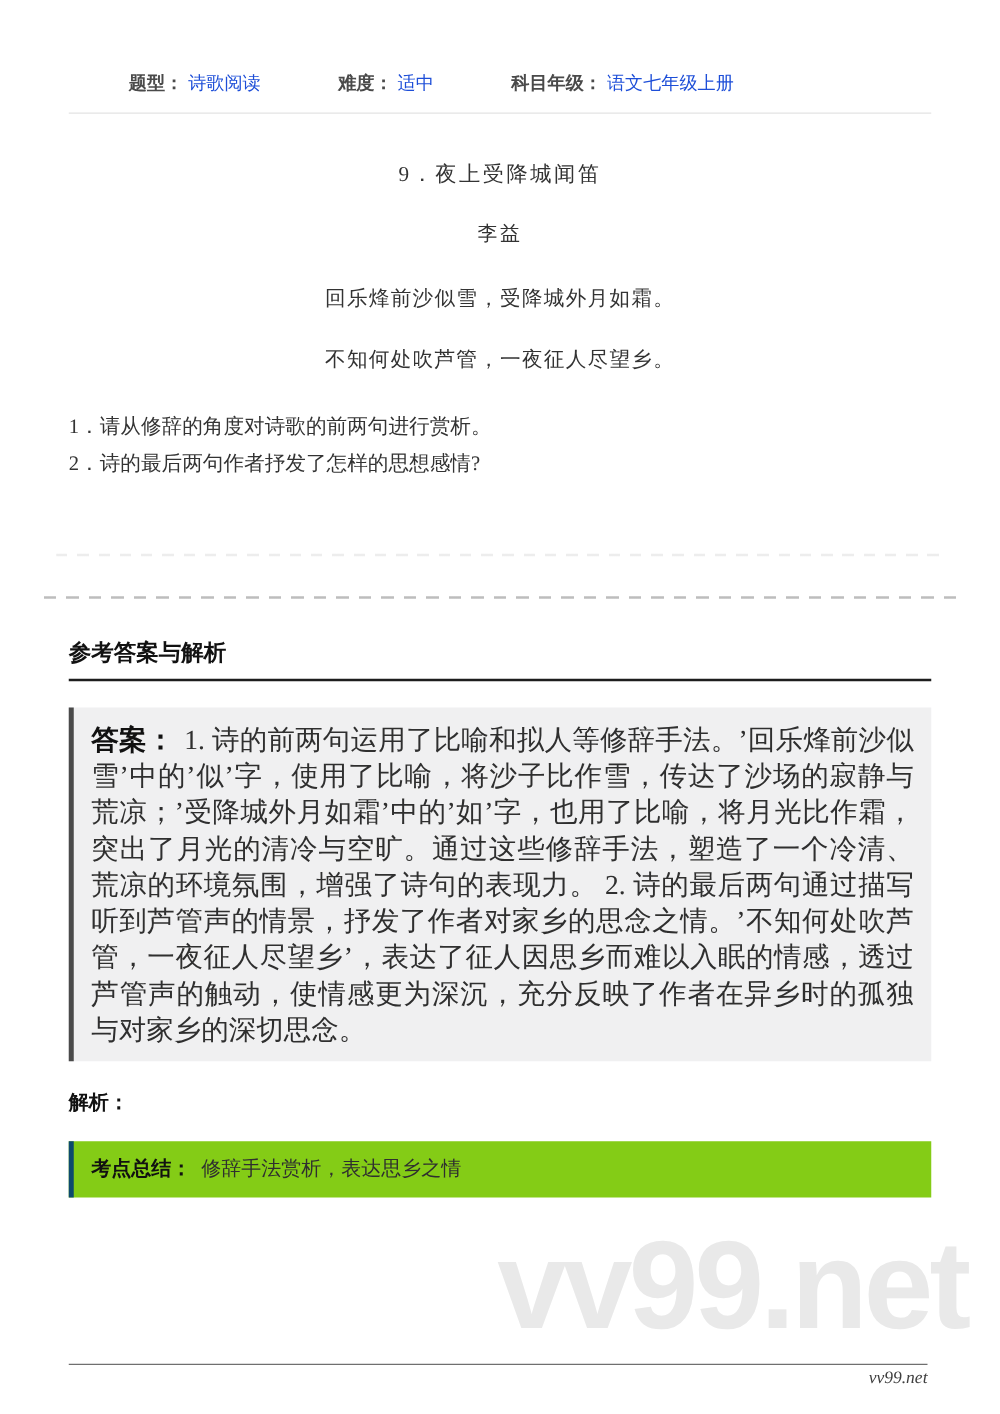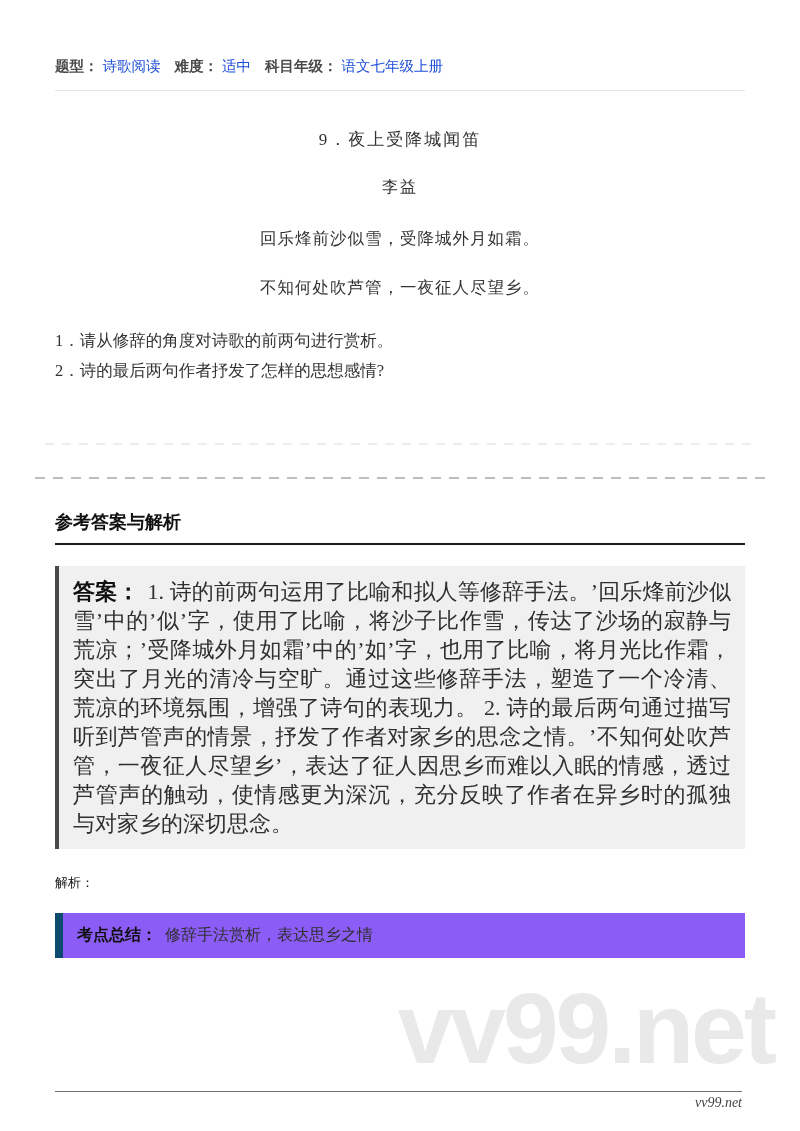--- a/index.html
+++ b/index.html
@@ -8,21 +8,21 @@
     width: 800px; height: 1131px;
     background: #ffffff;
     position: relative;
     overflow: hidden;
     font-family: "Liberation Serif", "DejaVu Serif", serif;
     color: #3b3b3b;
   }
   .content { position: relative; z-index: 1; padding: 0 55px; }
 
   .meta { padding-top: 57px; font-size: 14.5px; display: flex; align-items: baseline; }
-  .meta .lbl { font-family: "Liberation Sans", "DejaVu Sans", sans-serif; font-weight: 700; color: #4a4a4a; }
+  .meta .lbl { font-family: "Liberation Sans", "DejaVu Sans", sans-serif; font-weight: 700; color: #4a4a4a; margin-left: 48px; }
   .meta .val { color: #1d4ed8; margin-left: 4px; margin-right: 14px; }
 
   .meta-divider { border: none; border-top: 1px solid #e4e4e4; margin: 14px 0 0; }
 
   .center { text-align: center; }
   .poem-title  { margin-top: 37px; font-size: 17px; letter-spacing: 2px; color: #333; }
   .poem-author { margin-top: 26px; font-size: 16px; letter-spacing: 2px; color: #333; }
   .poem-line   { font-size: 16.5px; letter-spacing: 1px; color: #333; }
   .poem-line.first  { margin-top: 30px; }
   .poem-line.second { margin-top: 27px; text-align: center; }
@@ -54,27 +54,27 @@
     text-align: justify;
   }
   .inline-lbl {
     font-family: "Liberation Sans", "DejaVu Sans", sans-serif;
     font-weight: 700; color: #111; margin-right: 8px;
   }
 
   .analysis { margin-top: 19px; font-size: 16px; line-height: 30px; color: #2f2f2f; text-align: justify; }
   .analysis .block-lbl {
     display: block; font-family: "Liberation Sans", "DejaVu Sans", sans-serif;
-    font-weight: 400; font-size: 13px; color: #111; margin-bottom: 3px;
+    font-weight: 700; font-size: 16px; color: #111; margin-bottom: 3px;
   }
 
   .summary-box {
     margin-top: 15px;
-    background: #8b5cf6;
-    border-left: 8px solid #0c4a6e;
+    background: #84cc16;
+    border-left: 4px solid #0c4a6e;
     padding: 12px 14px;
     font-size: 16px; color: #2f2f2f;
   }
 
   .watermark {
     position: absolute; z-index: 0;
     right: 26px; top: 978px;
     font-family: "Liberation Sans", "DejaVu Sans", sans-serif;
     font-weight: 700; font-size: 100px; letter-spacing: -3px;
     color: #e9e9e9; line-height: 1; white-space: nowrap;

